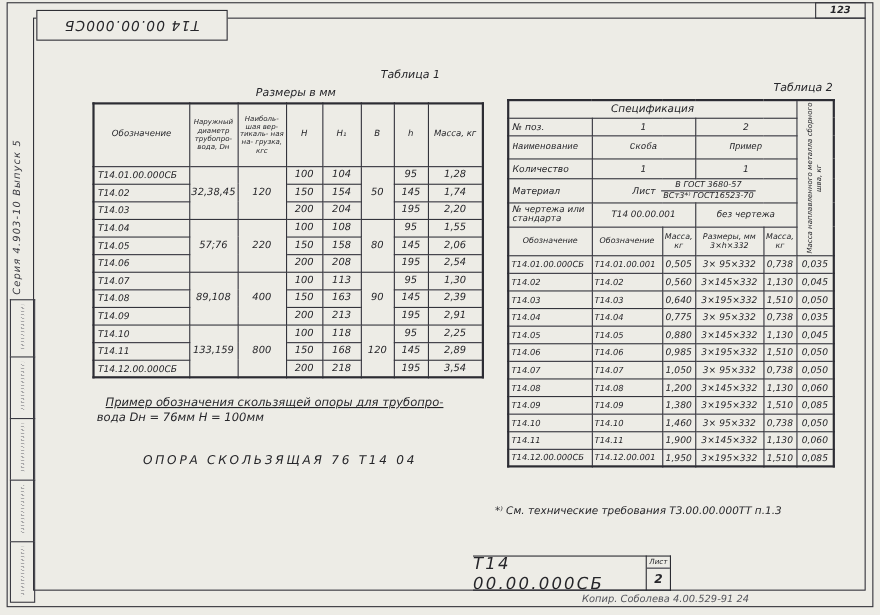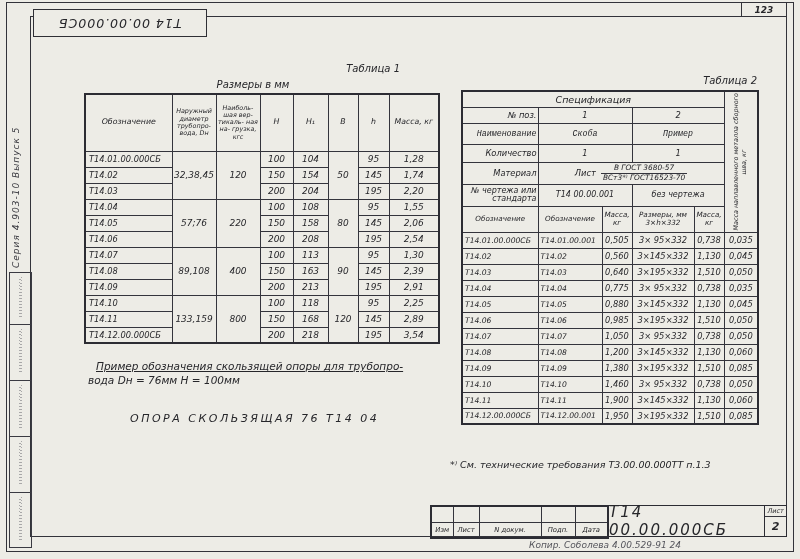--- a/index.html
+++ b/index.html
@@ -48,21 +48,21 @@
   .t-outer { border:2px solid #2c2c33; }
 
   
   #table1 td { font-size:9px; height:16px; }
   #table1 .hdr td { font-size:7.8px; line-height:1.12; height:57px; }
   #table1 .hdr td.small { font-size:6.4px; }
   #table1 td.code { text-align:left; padding-left:3px; font-size:8.3px; }
 
   
   #table2 td { font-size:8.3px; }
-  #table2 td.lbl { text-align:right; padding-left:3px; font-size:8.3px; }
+  #table2 td.lbl { text-align:left; padding-left:3px; font-size:8.3px; }
   #table2 td.code { text-align:left; padding-left:2px; font-size:7.6px; }
   #table2 .r-title td { height:16px; font-size:9.5px; }
   #table2 .r-pos td { height:16px; }
   #table2 .r-name td { height:21px;font-family:Liberation Mono, monospace; }
   #table2 .r-qty td { height:18px; }
   #table2 .r-mat td { height:22px; }
   #table2 .r-draw td { height:22px; font-size:8px; line-height:1.05; }
   #table2 .r-head td { height:26px; font-size:7.2px; line-height:1.1; }
   #table2 tr.data td { height:16px; }
   .vert { writing-mode:vertical-rl; transform:rotate(180deg); font-size:6.4px;
@@ -112,21 +112,21 @@
     </div>
   <div class="stamp-cell" style="height:56px">
       <div class="scribble"></div>
     </div>
   <div class="stamp-cell" style="height:56px">
       <div class="scribble"></div>
     </div>
 </div>
 
 <div class="abs caption" style="left:300px; top:63px; width:100px; text-align:right;">Таблица 1</div>
-<div class="abs units-title" style="left:76px; top:79px; width:354px;font-style:italic;">Размеры в мм</div>
+<div class="abs units-title" style="left:92px; top:79px; width:354px;font-style:italic;">Размеры в мм</div>
 
 <table id="table1" class="abs t-outer" style="left:84px; top:93px; width:354px;">
   <colgroup>
     <col style="width:87px">
       <col style="width:44px">
       <col style="width:44px">
     <col style="width:33px">
       <col style="width:35px">
       <col style="width:30px">
     <col style="width:31px">
@@ -401,45 +401,20 @@
         <td>3×195×332</td>
         <td>1,510</td>
         <td>0,085</td>
       </tr>
     </tbody>
 </table>
 
 <div class="abs footnote" style="left:450px; top:459px;">*⁾ См. технические требования  Т3.00.00.000ТТ п.1.3</div>
 
 <div id="titleblock" class="abs">
-  <table id="tb-grid" class="t-outer">
-    <colgroup>
-      <col style="width:22px">
-        <col style="width:26px">
-        <col style="width:62px">
-      <col style="width:34px">
-        <col style="width:33px">
-    </colgroup>
-    <tbody>
-        <tr>
-      <td></td>
-          <td></td>
-      <td></td>
-          <td></td>
-      <td></td>
-    </tr>
-    <tr>
-      <td>Изм</td>
-      <td>Лист</td>
-      <td>N докум.</td>
-      <td>Подп.</td>
-      <td>Дата</td>
-    </tr>
-  </tbody>
-    </table>
   <div class="tb-doc">Т14 00.00.000СБ</div>
   <div class="tb-sheet">
     <div class="lab">Лист</div>
     <div class="num">2</div>
   </div>
 </div>
 
 <div class="abs copier">Копир. Соболева        4.00.529-91  24</div>
 
 </body></html>

